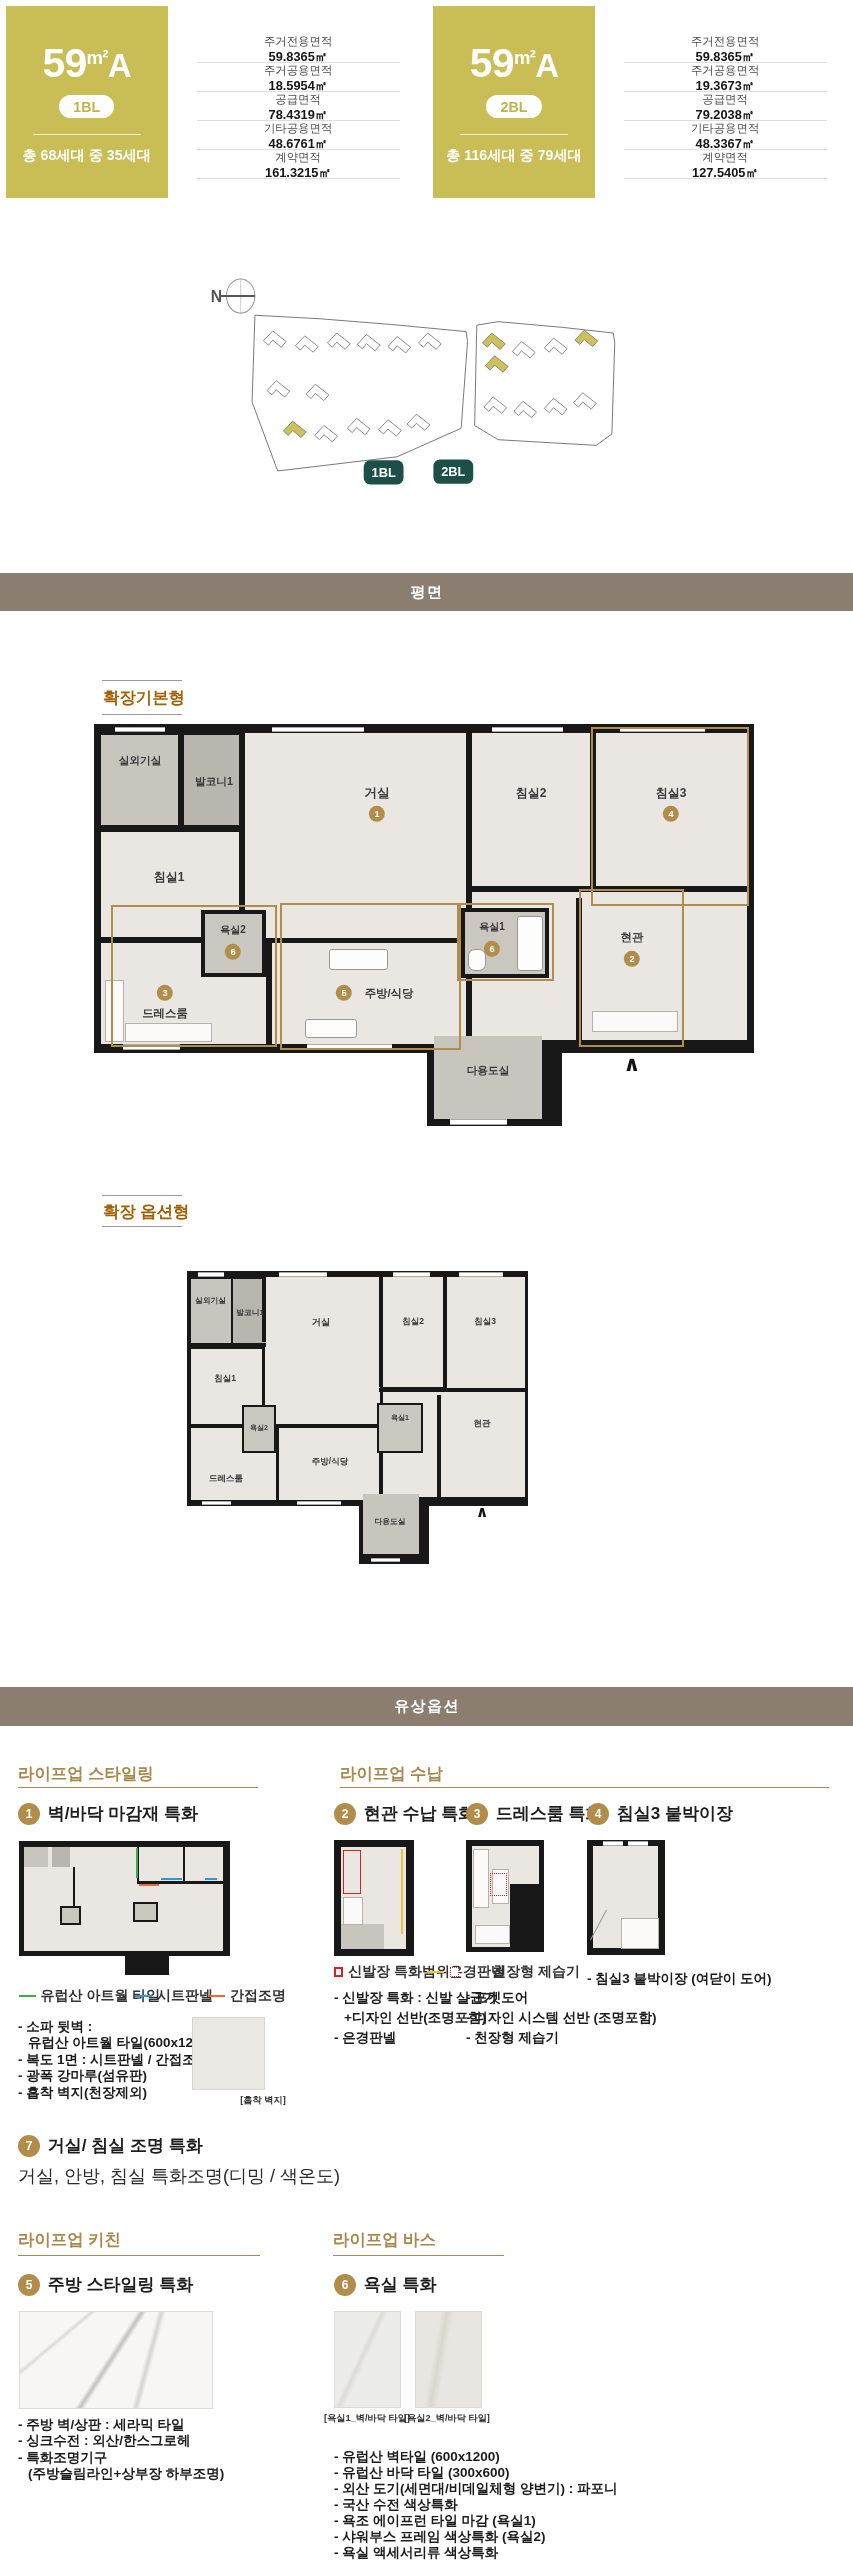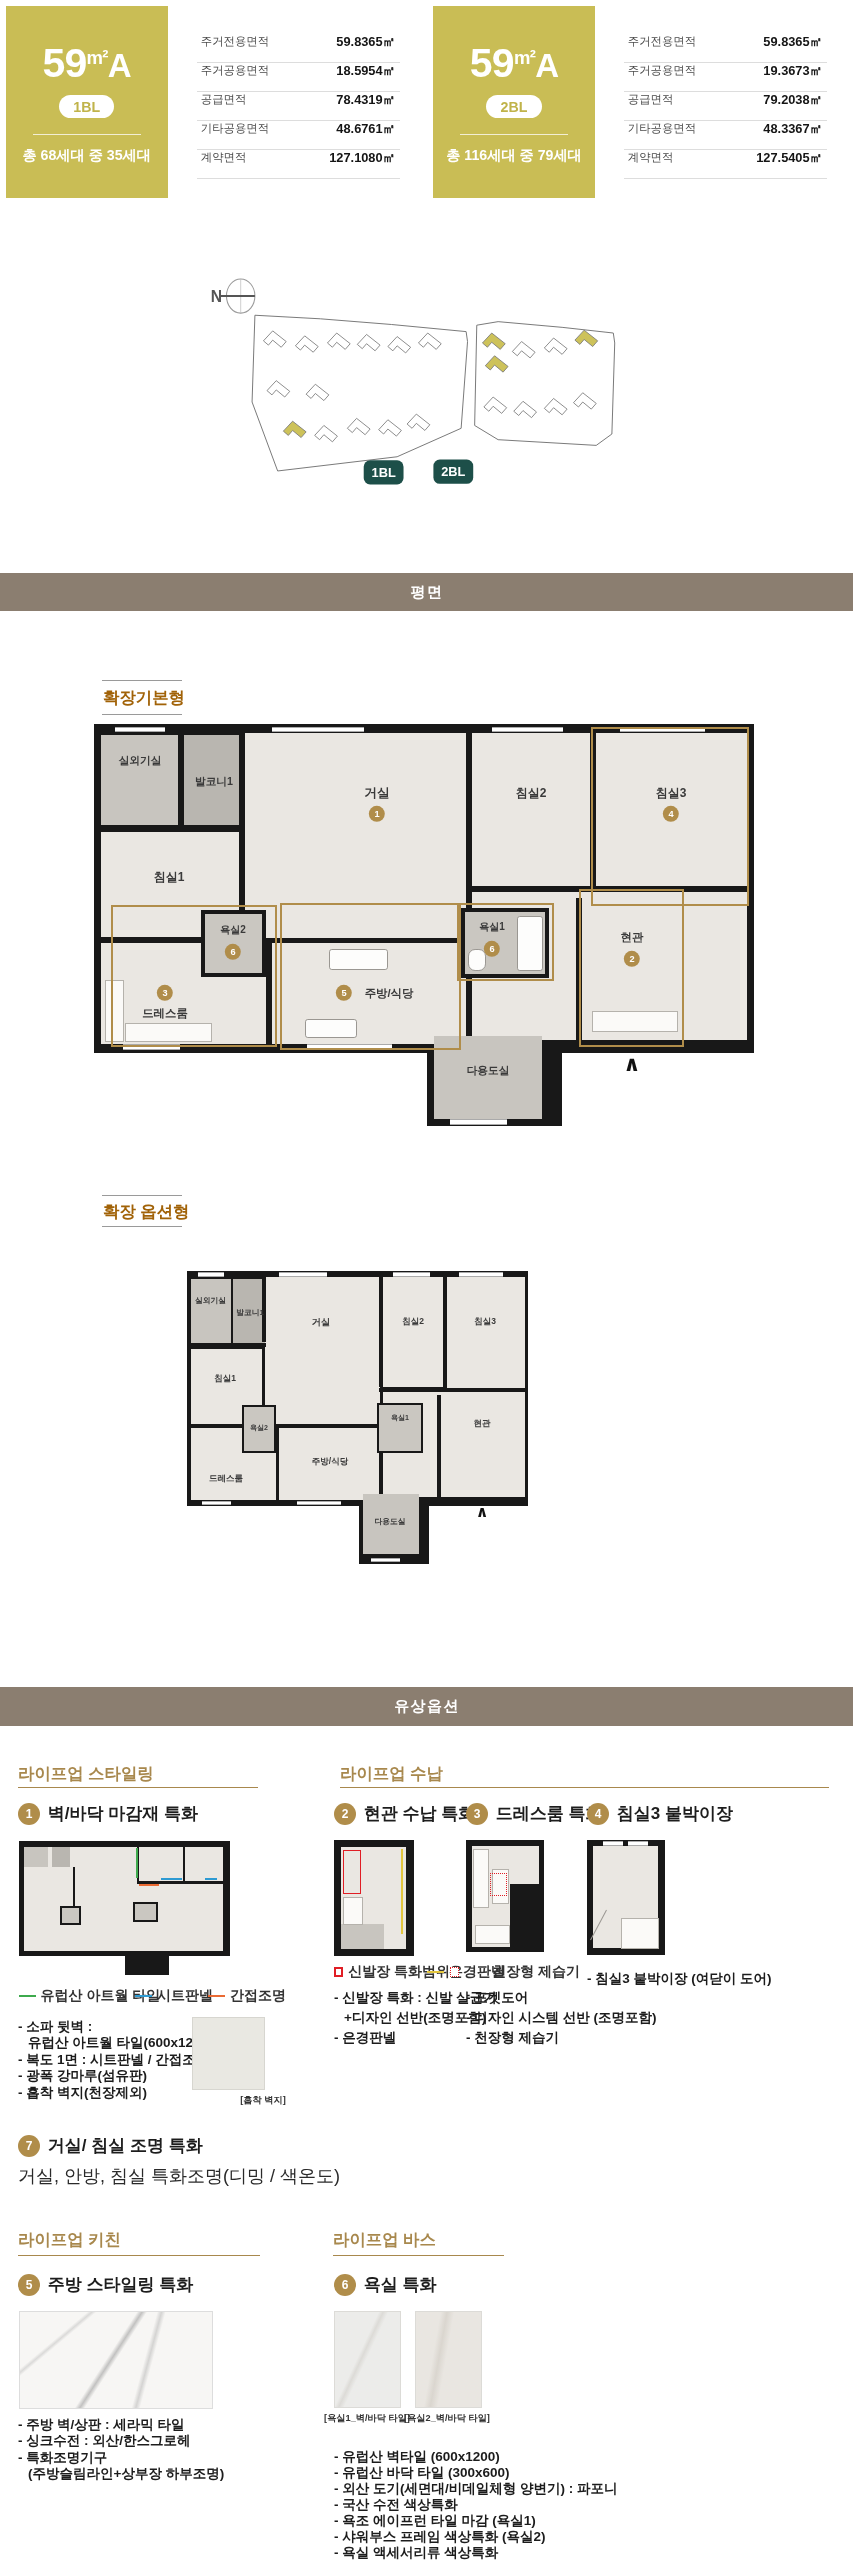--- a/index.html
+++ b/index.html
@@ -10,22 +10,22 @@
   .olive-block{background:#c9bd55;color:#fff;text-align:center;}
   .big-size{font-weight:bold;letter-spacing:-0.7px;}
   .big-size .n{font-size:41px;}
   .big-size .u{font-size:18.5px;vertical-align:12.8px;}
   .big-size .t{font-size:33px;}
   .pill{display:inline-block;background:#fff;color:#c0b34a;font-weight:bold;font-size:14.2px;
         border-radius:15.7px;padding:3.6px 14.2px;}
   .card-div{height:0.7px;background:rgba(255,255,255,.75);}
   .households{color:#fff;font-weight:bold;font-size:14.2px;}
   .area-table{background:#fff;}
-  .arow{display:flex;justify-content:space-between;align-items:flex-start;
-        border-bottom:0.7px solid #ddd;height:28px;padding:0 4.3px;}
+  .arow{display:flex;justify-content:space-between;align-items:center;
+        border-bottom:0.7px solid #ddd;height:28px;padding:0 4.3px;flex-direction:column;}
   .arow .lab{font-size:11.4px;color:#4a4a4a;}
   .arow .val{font-size:12.8px;font-weight:bold;color:#151515;}
   
   .bar{background:#8b7e70;color:#fff;font-size:15px;font-weight:bold;
        display:flex;align-items:center;justify-content:center;letter-spacing:1.4px;}
   
   .fp-title{font-size:16.4px;font-weight:800;color:#a16207;}
   .hline{background:#9a9a9a;height:0.7px;}
   
   .fpbody{background:#181818;}
@@ -103,21 +103,21 @@
   <div class="arow">
       <span class="lab">공급면적</span>
       <span class="val">78.4319㎡</span>
     </div>
   <div class="arow">
       <span class="lab">기타공용면적</span>
       <span class="val">48.6761㎡</span>
     </div>
   <div class="arow">
       <span class="lab">계약면적</span>
-      <span class="val">127.1080㎡</span>
+      <span class="val">161.3215㎡</span>
     </div>
 </div>
 
 <div class="abs olive-block" style="left:433px;top:5.7px;width:162px;height:192px;">
   <div class="big-size" style="margin-top:34px;">
     <span class="n">59</span><span class="u">m²</span><span class="t">A</span>
   </div>
   <div style="margin-top:8.5px;"><span class="pill">2BL</span></div>
   <div class="card-div" style="margin:15.7px 27px 0 27px;"></div>
   <div class="households" style="margin-top:11.4px;">총 116세대 중 79세대</div>

